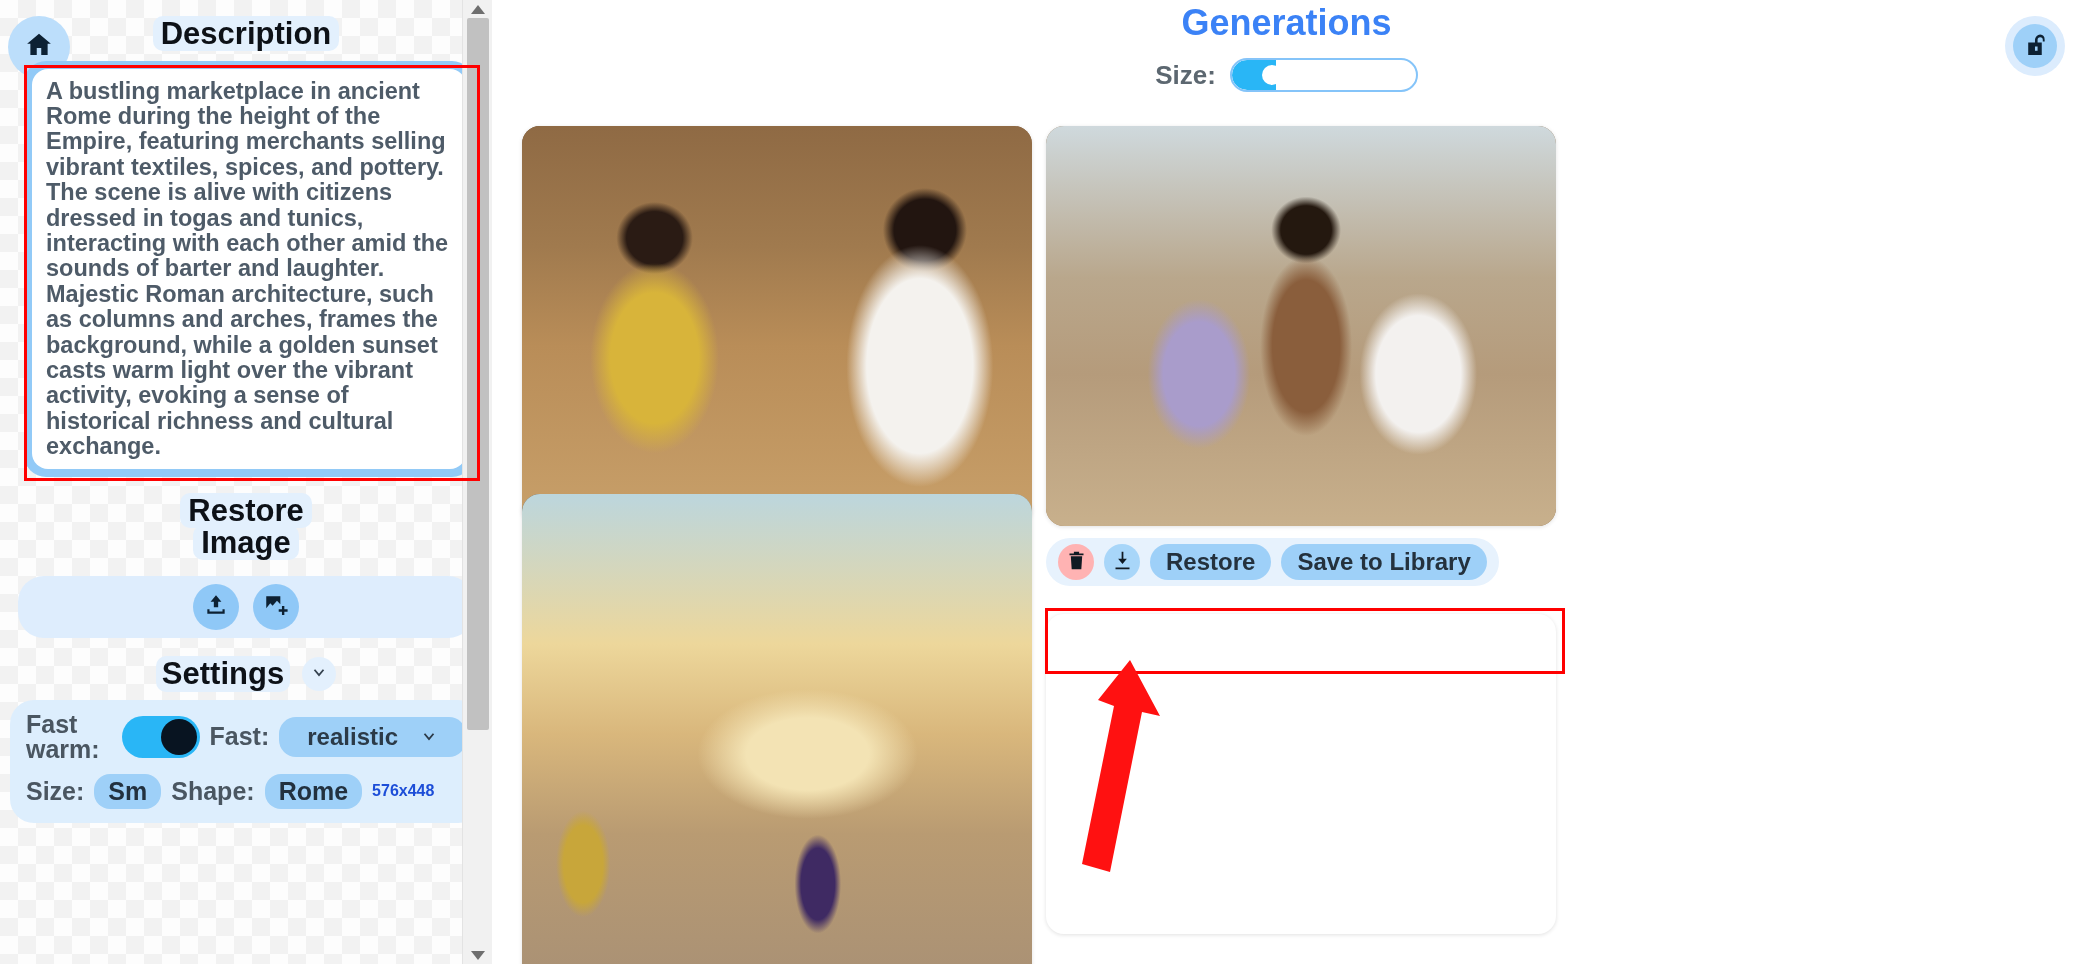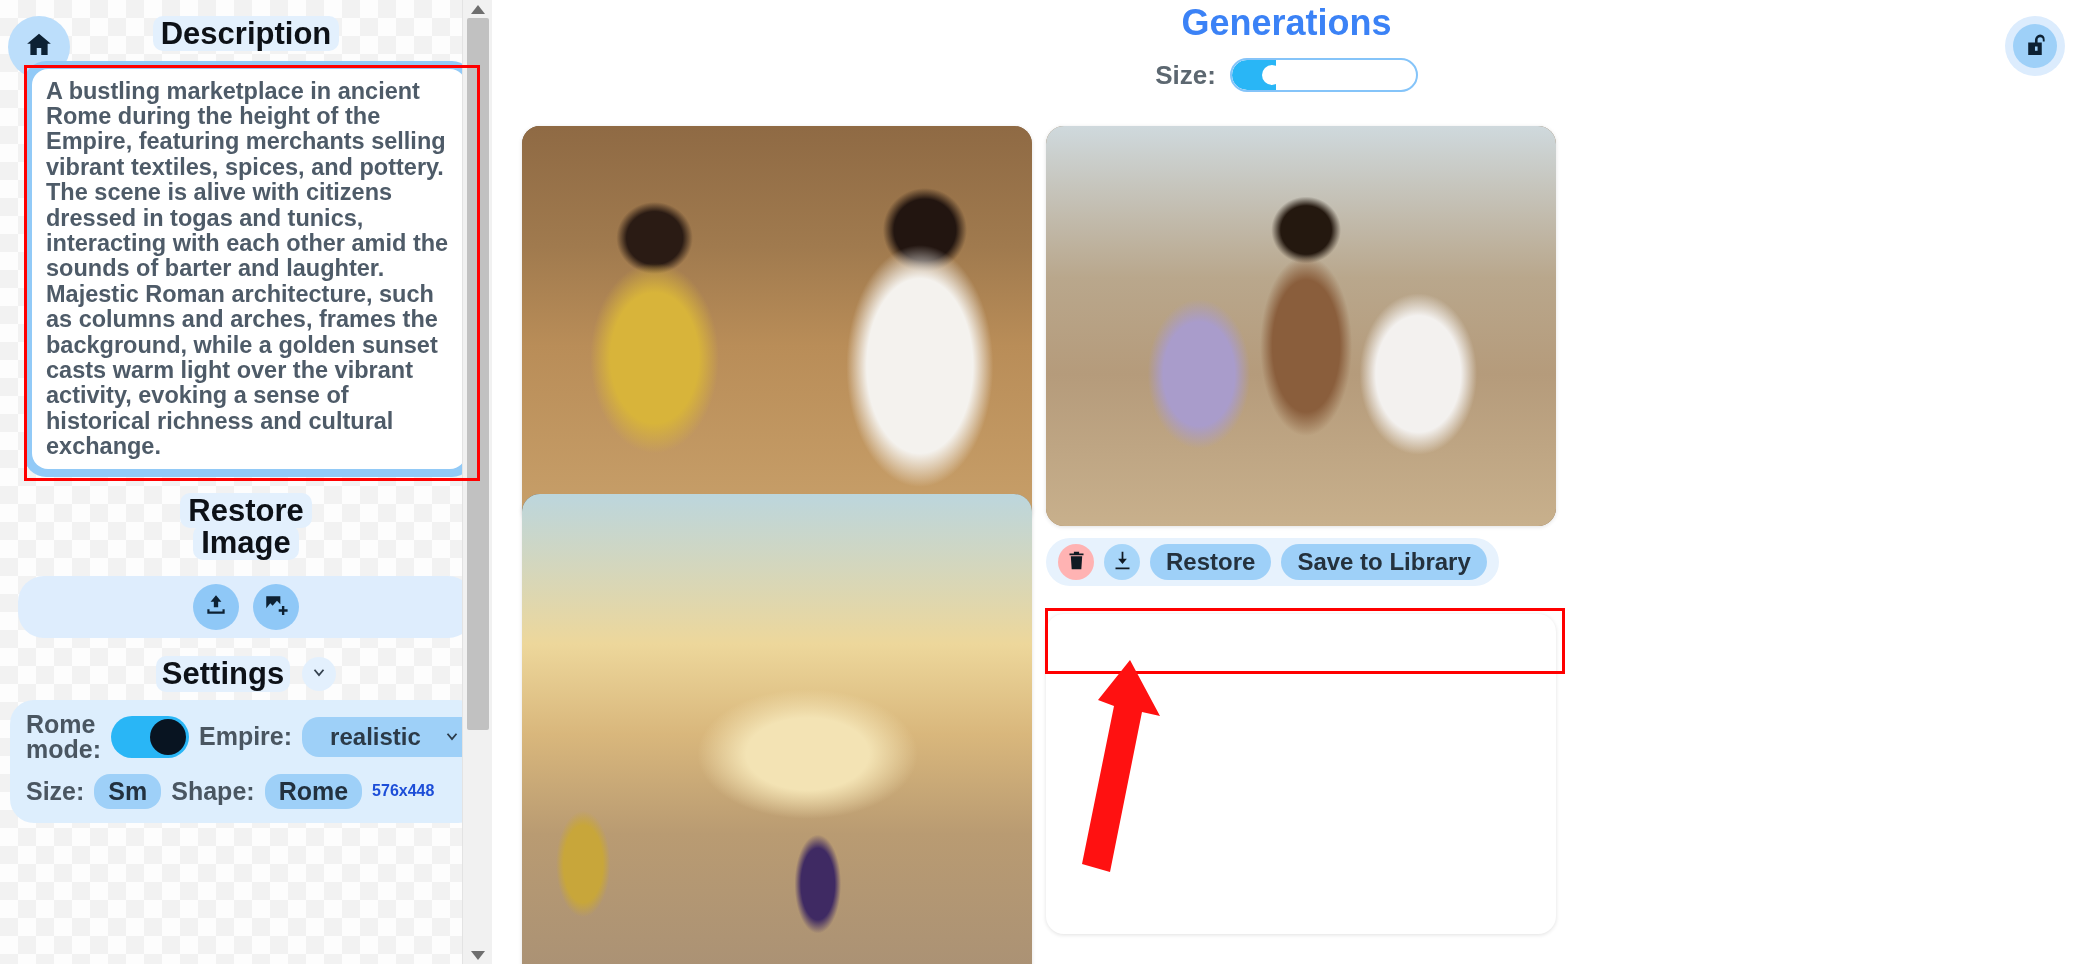--- a/index.html
+++ b/index.html
@@ -429,25 +429,25 @@
         <span>
           <svg viewBox="0 0 24 24">
               <polyline points="6,9 12,16 18,9"></polyline>
             </svg>
         </span>
       </span>
     </div>
 
     <div class="settings-panel">
       <div class="srow">
-        <span class="slabel two">Rome mode:</span>
+        <span class="slabel two">Fast warm:</span>
         <span class="toggle">
             <span class="knob"></span>
           </span>
-        <span class="slabel">Empire:</span>
+        <span class="slabel">Fast:</span>
         <span class="select-pill">
           <span>realistic</span>
           <span>
             <svg viewBox="0 0 24 24">
                 <polyline points="6,9 12,16 18,9"></polyline>
               </svg>
           </span>
         </span>
       </div>
       <div class="srow">

